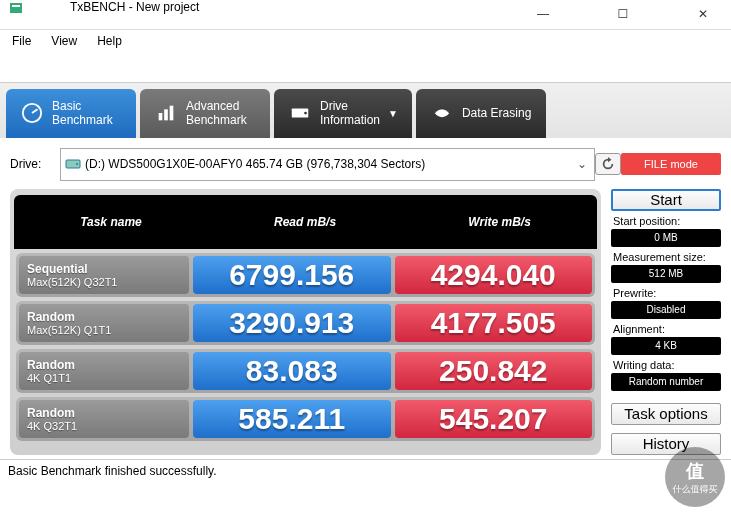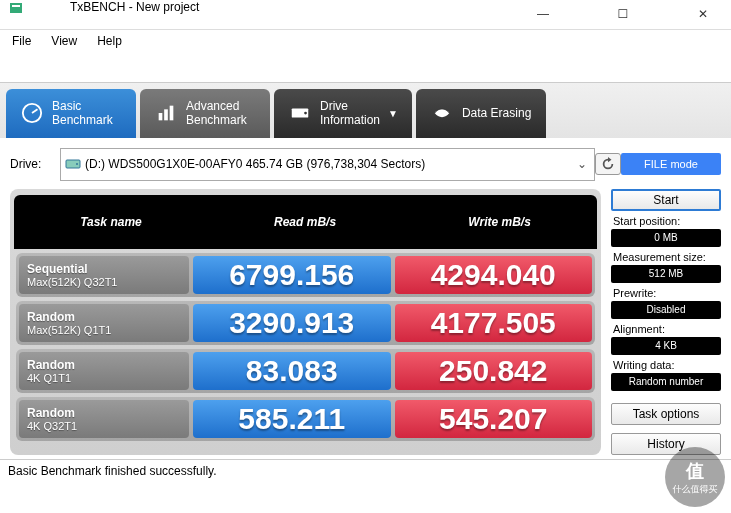--- a/index.html
+++ b/index.html
@@ -19,32 +19,32 @@
 .tab-icon { width: 24px; height: 24px; display:flex; align-items:center; justify-content:center; }
 .tab-label { font-size: 12px; line-height: 1.2; }
 .tab-arrow { margin-left: auto; font-size: 10px; }
 .drive-row { display: flex; align-items: center; gap: 0; padding: 10px 10px 8px 10px; background: #fff; }
 .drive-label { width: 50px; }
 .drive-select { flex: 1; display: flex; align-items: center; border: 1px solid #aaa; background: #fff; height: 33px; padding: 0 4px; font-size: 12px; }
 .drive-select .disk-icon { width:16px; height:16px; margin-right:4px; }
 .drive-select .sel-text { flex:1; white-space:nowrap; overflow:hidden; }
 .drive-select .dd { width:16px; text-align:center; color:#555; }
 .refresh-btn { width: 26px; height: 22px; border: 1px solid #999; background: #f4f4f4; display:flex; align-items:center; justify-content:center; border-radius:3px; }
-.filemode-btn { width: 100px; height: 22px; background: #3b82f6; color: #fff; display:flex; align-items:center; justify-content:center; font-size:11px; border-radius:2px; }
+.filemode-btn { width: 100px; height: 22px; background: #ef4444; color: #fff; display:flex; align-items:center; justify-content:center; font-size:11px; border-radius:2px; }
 .main-row { display: flex; padding: 0 10px 4px 10px; gap: 10px; }
 .bench-panel { flex: 1; background: linear-gradient(#d9d9d9,#cfcfcf); border-radius: 8px; padding: 6px 4px 4px 4px; }
 .bench-tabs { display: flex; justify-content: space-around; background: #000; color: #fff; border-radius: 6px 6px 0 0; font-size: 12px; font-style: italic; font-weight:bold; padding: 20px 0; }
 .bench-row { display: flex; gap: 4px; background: linear-gradient(#b8b8b8,#a4a4a4); border-radius: 6px; margin: 4px 2px; padding: 3px; }
 .task-cell { width: 170px; background: linear-gradient(#9a9a9a,#7a7a7a); color: #fff; border-radius: 4px; padding: 6px 8px; display:flex; flex-direction:column; justify-content:center; font-size:12px; font-weight:bold; text-shadow:0 1px 1px rgba(0,0,0,.4); }
 .task-cell .sub { font-size: 11px; font-weight: normal; }
 .val-cell { flex: 1; border-radius: 4px; display:flex; align-items:center; justify-content:center; font-size: 30px; font-family: "Arial Black", Arial, sans-serif; font-weight:900; color:#fff; text-shadow:0 2px 2px rgba(0,0,0,.35); }
 .val-read { background: linear-gradient(#4da0ee,#1e6fcc); }
 .val-write { background: linear-gradient(#f15a6a,#d2263f); }
 .side-panel { width: 110px; display:flex; flex-direction:column; gap: 2px; }
-.side-btn { height: 22px; border:1px solid #999; background:linear-gradient(#fdfdfd,#e9e9e9); display:flex; align-items:center; justify-content:center; font-size:12px; border-radius:2px; }
+.side-btn { height: 22px; border:1px solid #999; background:linear-gradient(#fdfdfd,#e9e9e9); display:flex; align-items:center; justify-content:center; font-size:15px; border-radius:2px; }
 .side-btn.active { border:2px solid #2d7bd4; }
 .side-label { font-size: 11px; padding: 2px 0 0 2px; }
 .side-val { height: 18px; background:#000; color:#fff; display:flex; align-items:center; justify-content:center; font-size:10px; border-radius:2px; }
 .statusbar { padding: 4px 8px; font-size: 12px; border-top:1px solid #ccc; }
 .watermark { position:absolute; right:6px; bottom:6px; width:60px; height:60px; border-radius:50%; background:rgba(0,0,0,.35); color:#fff; font-size:9px; display:flex; flex-direction:column; align-items:center; justify-content:center; text-align:center; }
 </style>
 </head>
 <body>
 
 <div class="titlebar">

